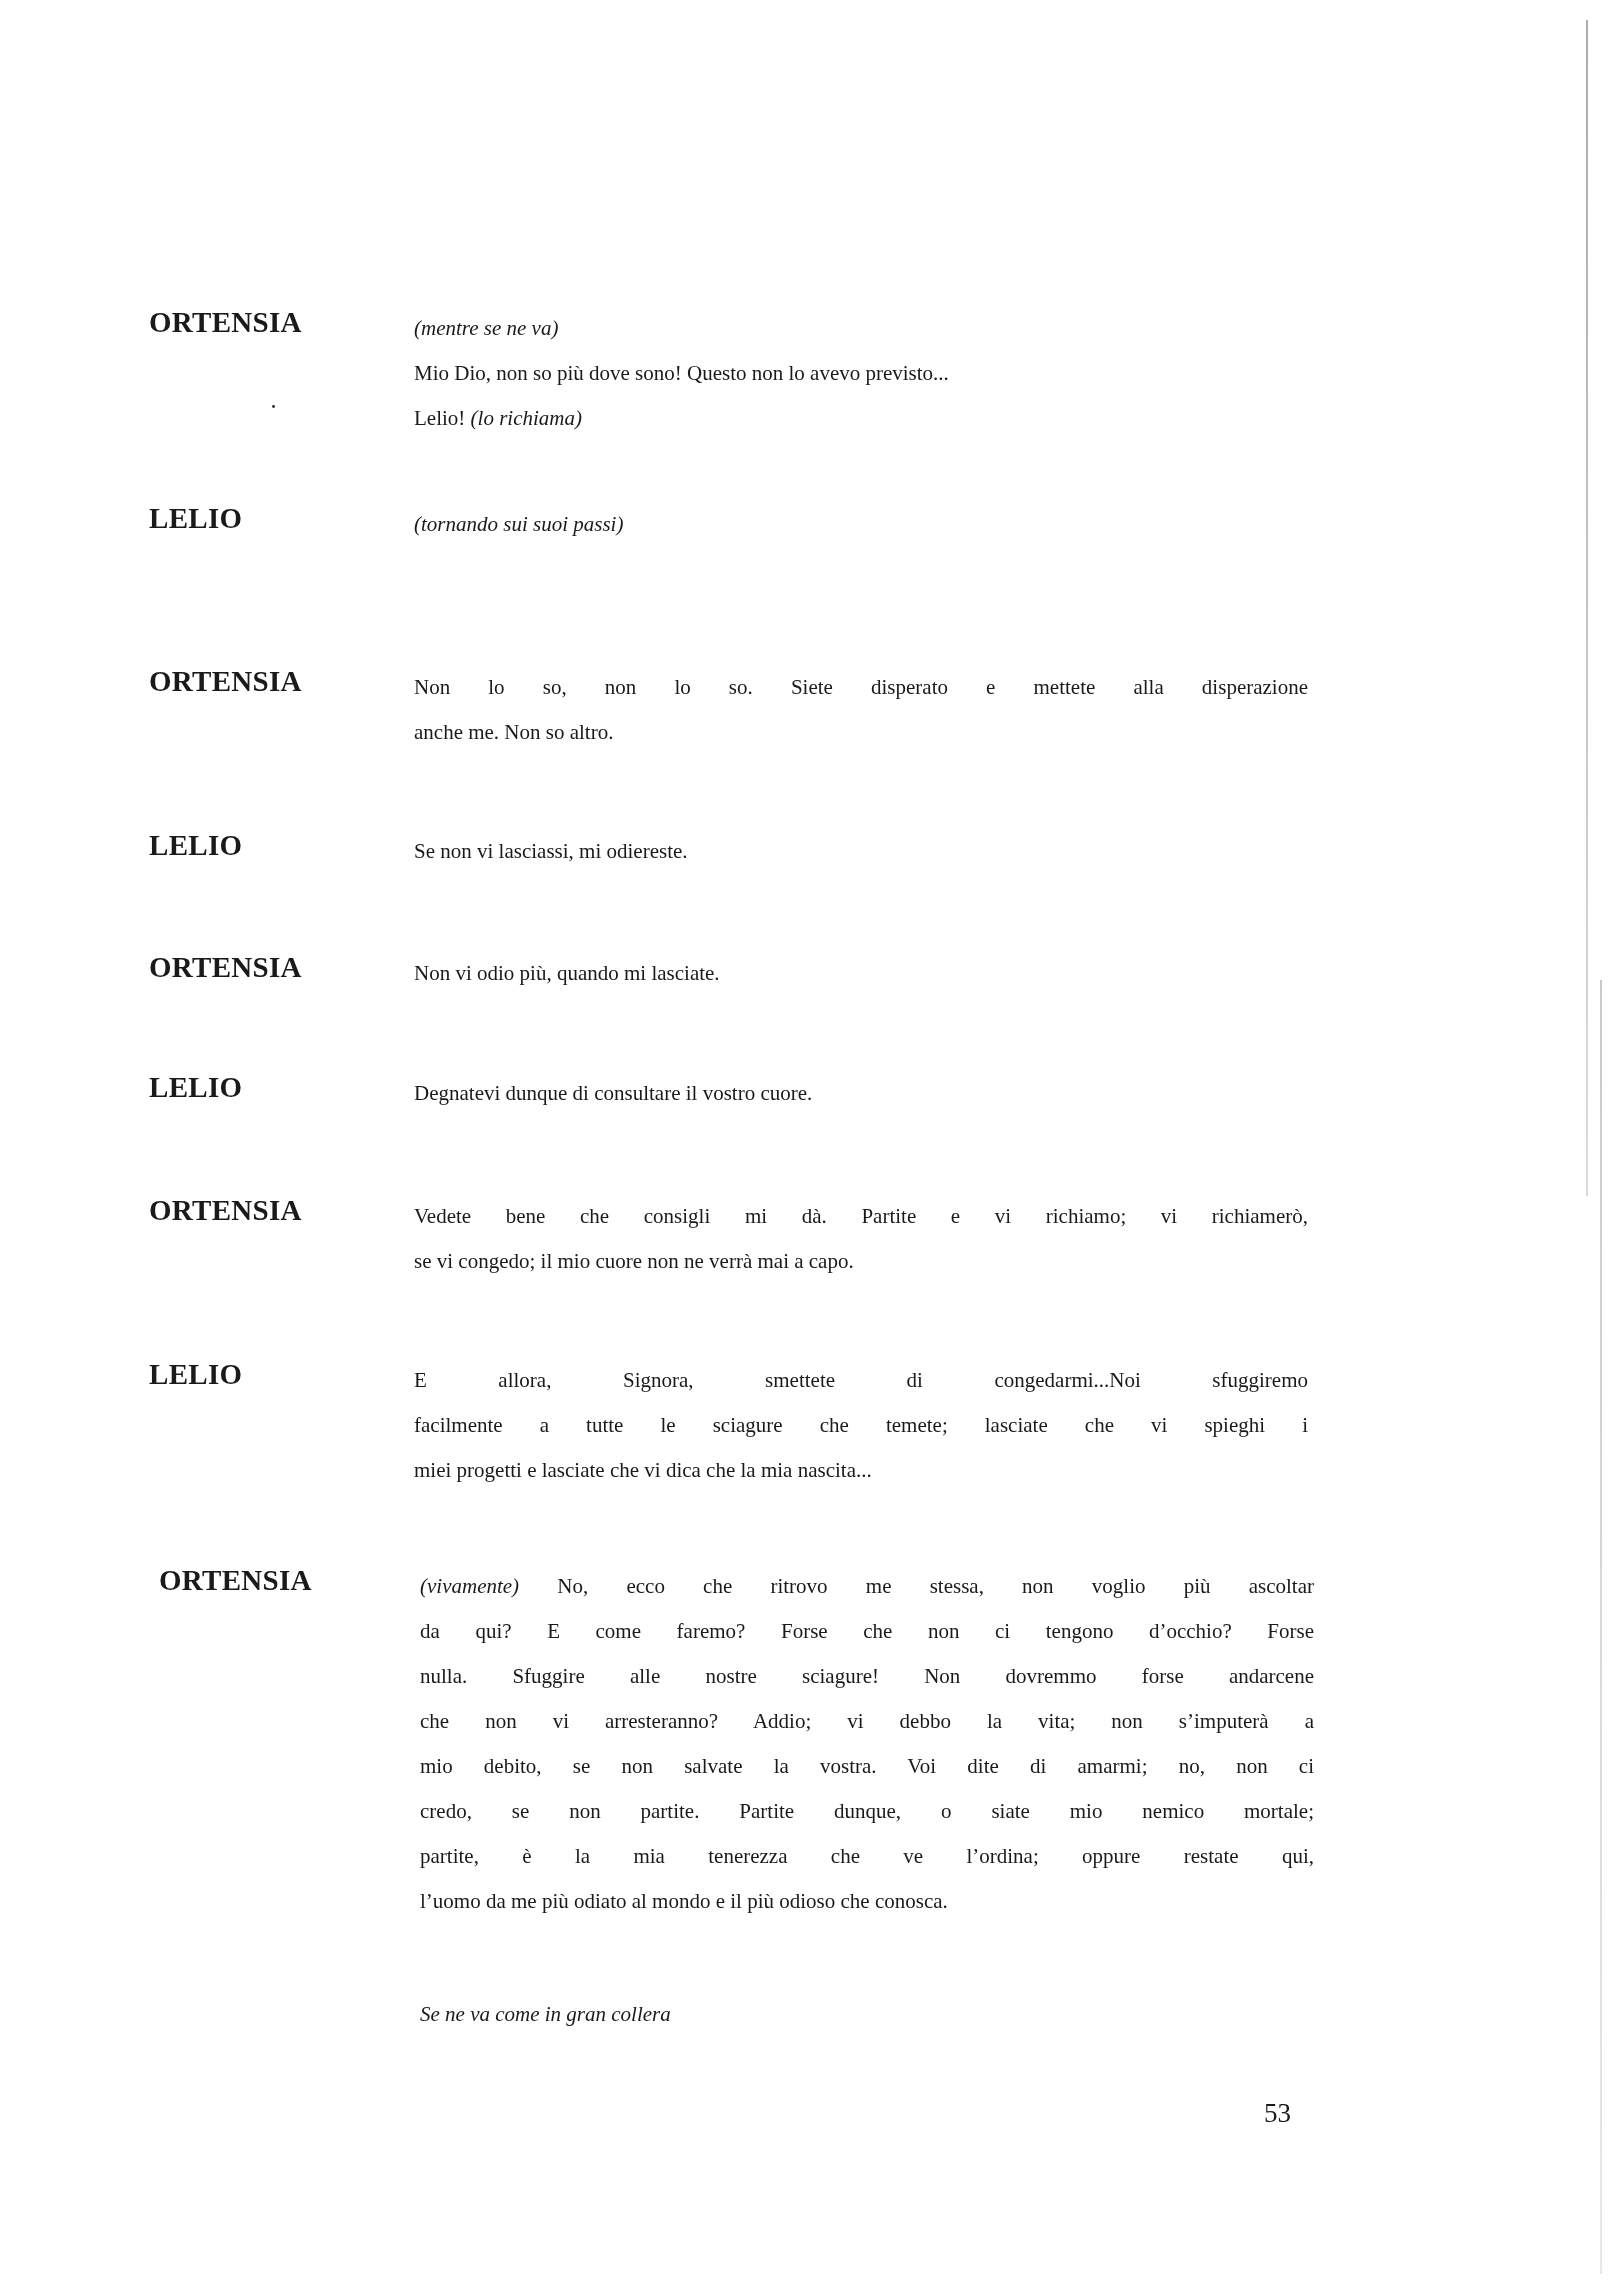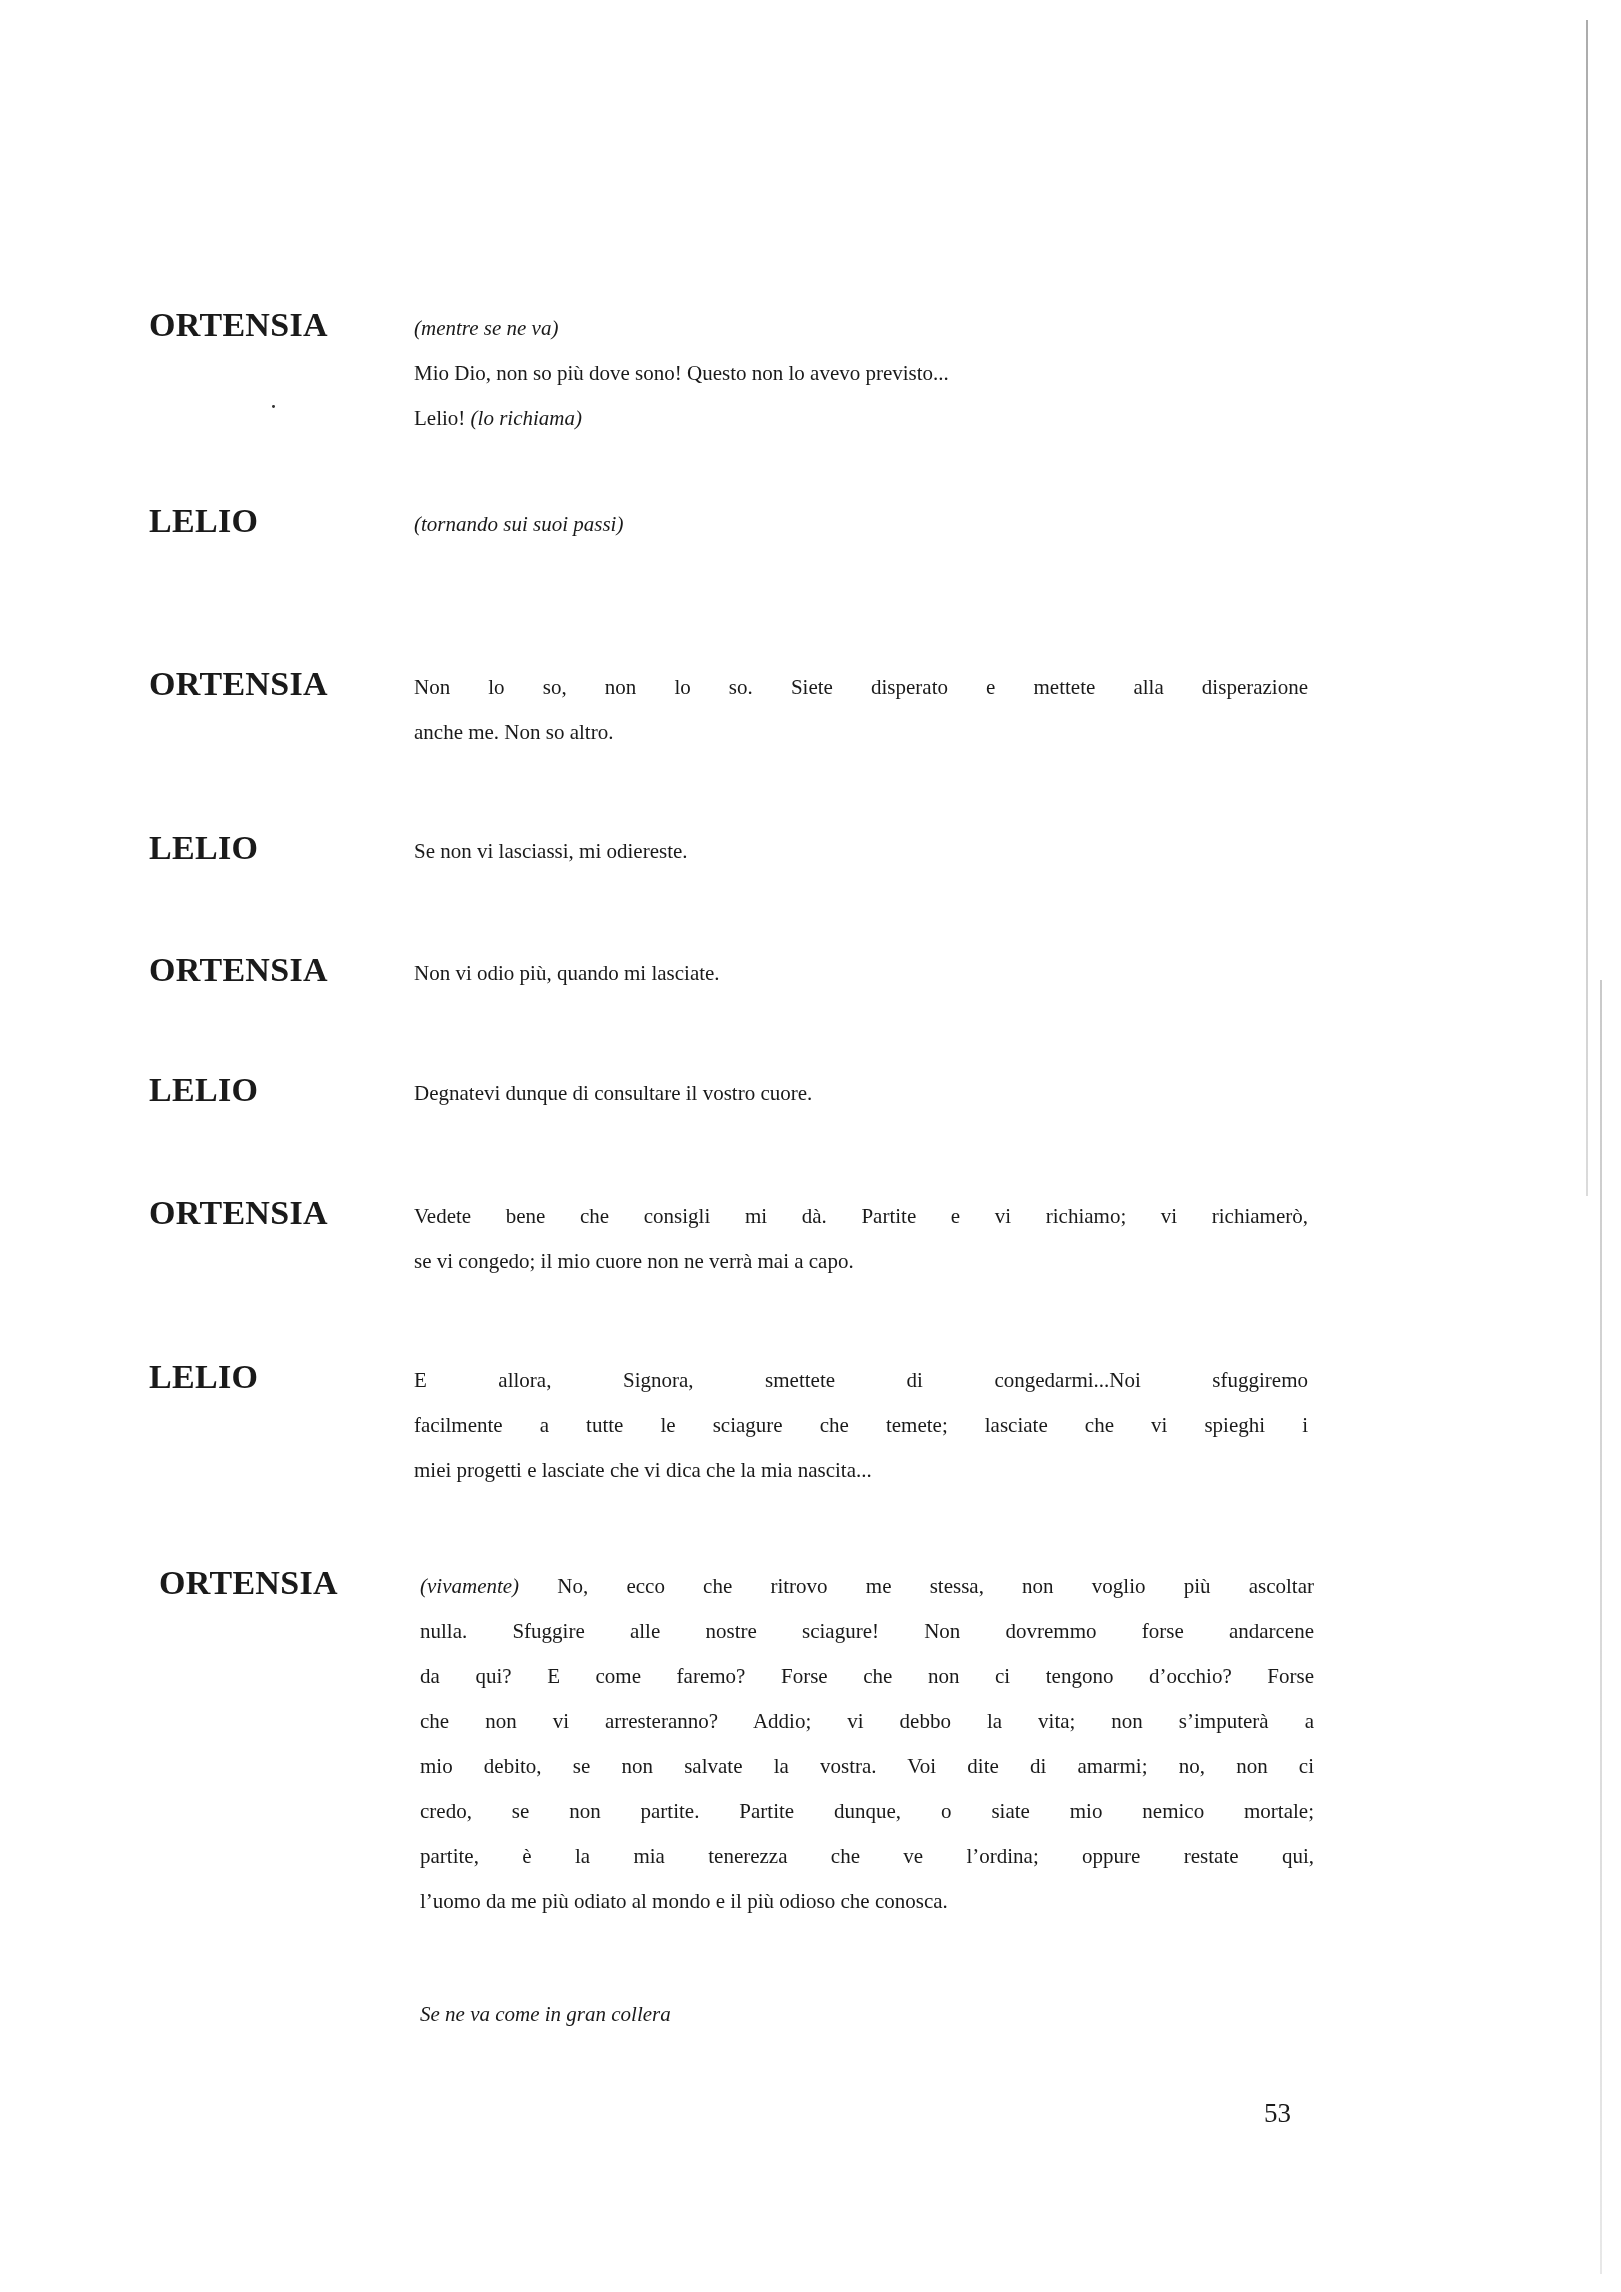--- a/index.html
+++ b/index.html
@@ -3,21 +3,21 @@
 <meta charset="utf-8">
 <style>
   html, body { margin: 0; padding: 0; }
   body {
     width: 1621px; height: 2293px; background: #ffffff; position: relative; overflow: hidden;
     font-family: "Liberation Serif", "DejaVu Serif", serif; color: #1a1a1a;
   }
   .block { position: absolute; left: 0; width: 1621px; }
   .speaker {
     position: absolute; left: 149px; top: 0;
-    font-weight: bold; font-size: 34px; letter-spacing: 0.3px;
+    font-weight: bold; font-size: 29px; letter-spacing: 0.3px;
   }
   .speech {
     position: absolute; left: 414px; width: 894px; top: 0;
     font-size: 21px; line-height: 45px; text-align: justify;
   }
   .speech .line { display: block; }
   .justify-line { text-align: justify; text-align-last: justify; }
   .stage { font-style: italic; }
   .page-number {
     position: absolute; left: 1264px; top: 2098px; font-size: 27px;
@@ -90,22 +90,22 @@
     <span class="line justify-line">E allora, Signora, smettete di congedarmi...Noi sfuggiremo</span>
     <span class="line justify-line">facilmente a tutte le sciagure che temete; lasciate che vi spieghi i</span>
     <span class="line">miei progetti e lasciate che vi dica che la mia nascita...</span>
   </div>
 </div>
 
 <div class="block" style="top:1564px">
   <div class="speaker" style="left:159px">ORTENSIA</div>
   <div class="speech" style="left:420px;width:894px">
     <span class="line justify-line"><span class="stage">(vivamente)</span><span> No, ecco che ritrovo me stessa, non voglio più ascoltar</span></span>
+    <span class="line justify-line">da qui? E come faremo? Forse che non ci tengono d’occhio? Forse</span>
     <span class="line justify-line">nulla. Sfuggire alle nostre sciagure! Non dovremmo forse andarcene</span>
-    <span class="line justify-line">da qui? E come faremo? Forse che non ci tengono d’occhio? Forse</span>
     <span class="line justify-line">che non vi arresteranno? Addio; vi debbo la vita; non s’imputerà a</span>
     <span class="line justify-line">mio debito, se non salvate la vostra. Voi dite di amarmi; no, non ci</span>
     <span class="line justify-line">credo, se non partite. Partite dunque, o siate mio nemico mortale;</span>
     <span class="line justify-line">partite, è la mia tenerezza che ve l’ordina; oppure restate qui,</span>
     <span class="line">l’uomo da me più odiato al mondo e il più odioso che conosca.</span>
     <span class="line stage" style="margin-top:68px">Se ne va come in gran collera</span>
   </div>
 </div>
 
 <div class="page-number">53</div>

